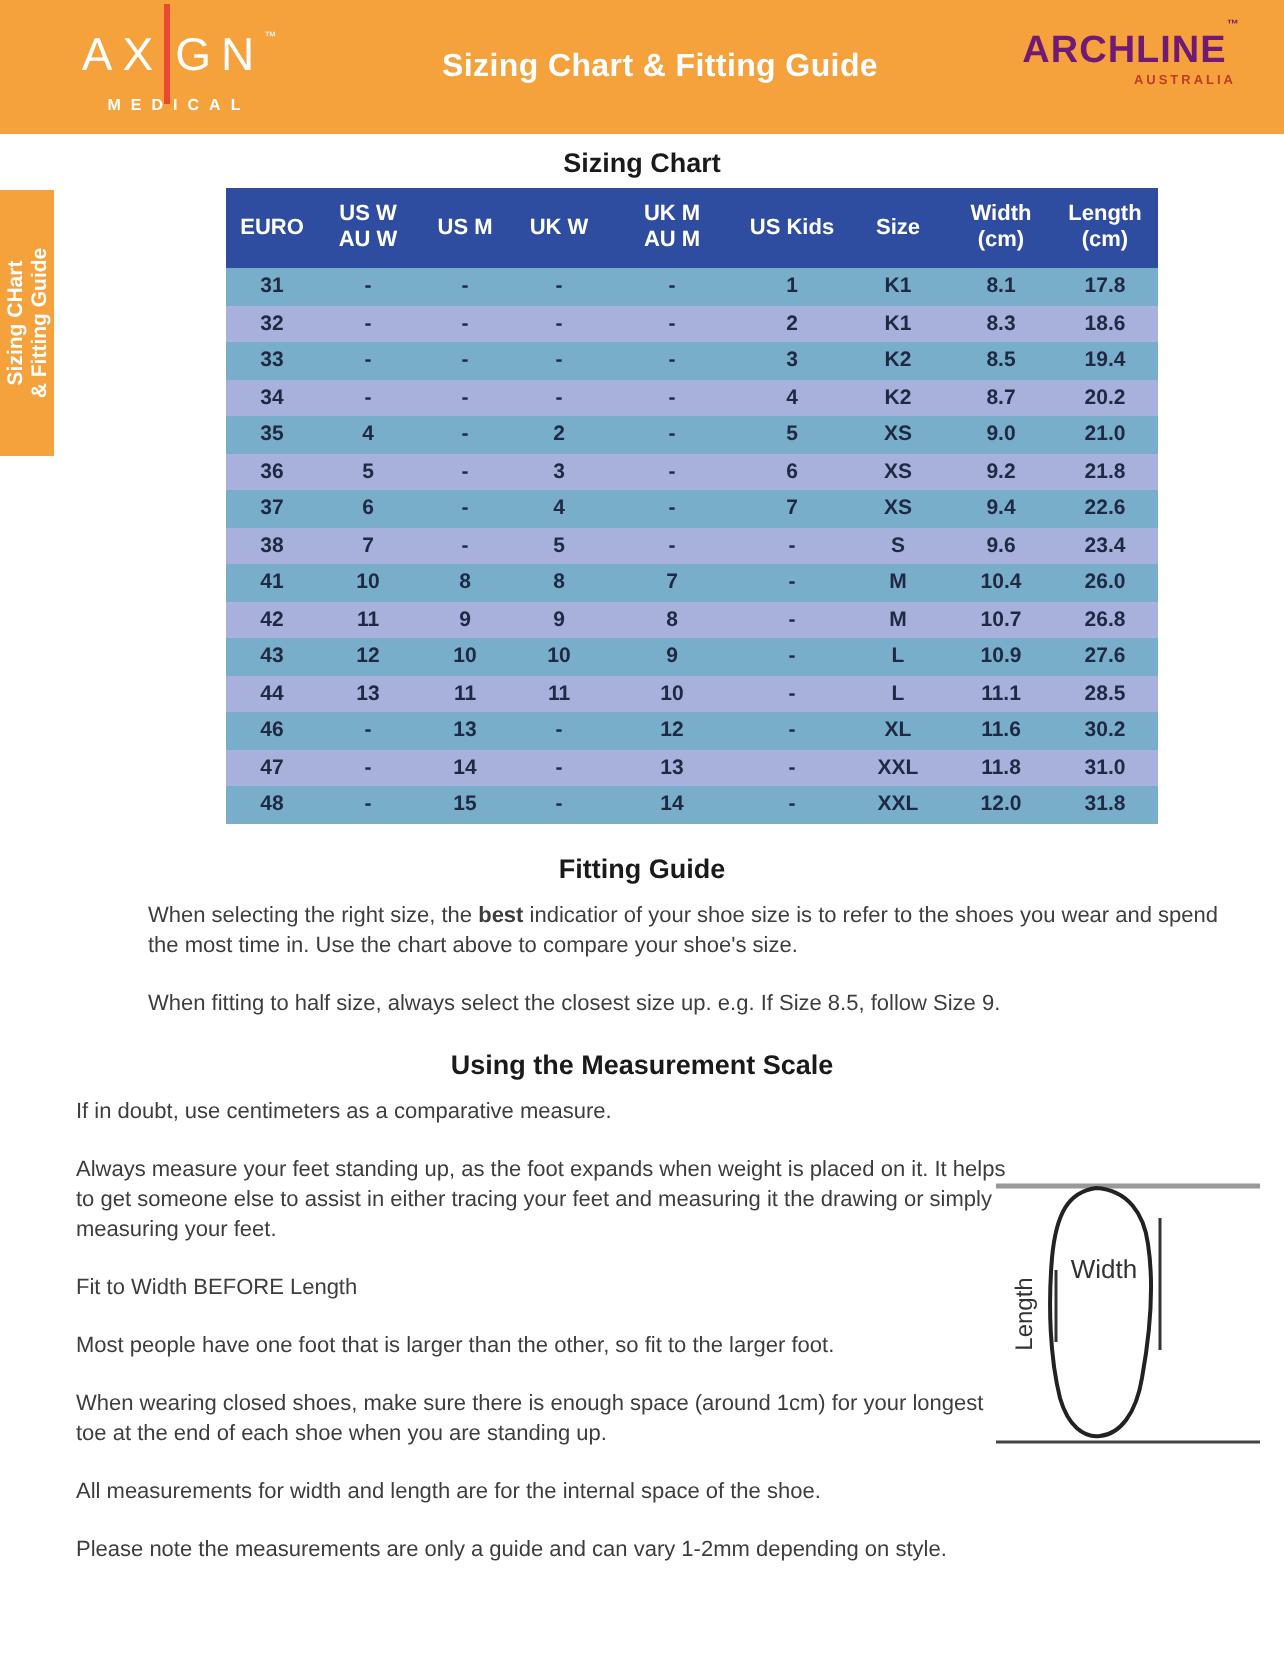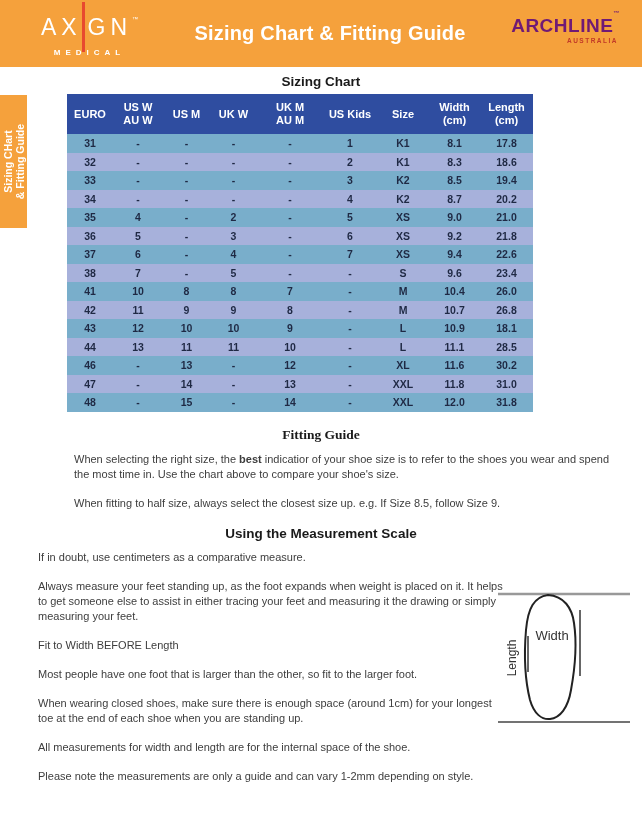--- a/index.html
+++ b/index.html
@@ -10,41 +10,41 @@
   
   .header { position:relative; width:642px; height:67px; background:#F5A13C;
     display:flex; align-items:center; }
   .axign-logo { position:absolute; left:22px; top:9px; width:135px; text-align:center; }
   .axign-row { display:flex; align-items:center; justify-content:center; height:36px; }
   .axign-word { color:#fff; font-size:23px; font-weight:400; letter-spacing:5px; line-height:1; }
   .axign-line { display:inline-block; width:3px; height:50px; background:#E8492F; margin:0 3px 0 0; }
   .axign-tm { color:#fff; font-size:6px; vertical-align:top; position:relative; top:-8px; }
   .axign-sub { color:#fff; font-size:8px; font-weight:700; letter-spacing:5px; margin-top:3px; }
   .header-title { position:absolute; left:160px; width:340px; text-align:center;
-    color:#fff; font-size:20px; font-weight:700; letter-spacing:0.2px; }
+    color:#fff; font-size:16px; font-weight:700; letter-spacing:0.2px; }
   .archline-logo { position:absolute; right:14px; top:16px; width:125px; text-align:center; }
   .archline-word { color:#701a75; font-size:19px; font-weight:700; letter-spacing:0.5px; line-height:1; }
   .archline-tm { font-size:6px; vertical-align:top; position:relative; top:-6px; }
   .archline-sub { color:#C23A28; font-size:6.5px; font-weight:700; letter-spacing:1.5px;
     text-align:right; padding-right:10px; margin-top:1px; }
 
   
   .side-tab { position:absolute; left:0; top:228px; width:133px; height:27px;
     background:#F5A13C; transform-origin:0 0; transform:rotate(-90deg);
     display:flex; flex-direction:column; justify-content:center; text-align:center; }
   .side-tab div { color:#fff; font-size:10.5px; font-weight:700; line-height:12px; }
 
   
   .section-heading { text-align:center; font-size:13.5px; font-weight:700; color:#1a1a1a; }
   .h-sizing  { margin-top:7px;  margin-bottom:5px; }
-  .h-fitting { margin-top:15px; margin-bottom:9px;font-family:Liberation Serif, serif; }
+  .h-fitting { margin-top:15px; margin-bottom:9px; }
   .h-measure { margin-top:15px; margin-bottom:9px; }
 
   
-  .size-table { margin-left:67px; width:466px; border-collapse:collapse; table-layout:fixed; }
+  .size-table { margin-left:113px; width:466px; border-collapse:collapse; table-layout:fixed; }
   .size-table col:nth-child(1){width:46px;} .size-table col:nth-child(2){width:50px;}
   .size-table col:nth-child(3){width:47px;} .size-table col:nth-child(4){width:47px;}
   .size-table col:nth-child(5){width:66px;} .size-table col:nth-child(6){width:54px;}
   .size-table col:nth-child(7){width:52px;} .size-table col:nth-child(8){width:51px;}
   .size-table col:nth-child(9){width:53px;}
   .size-table th { background:#2F4DA0; color:#fff; font-size:11px; font-weight:700;
     height:40px; text-align:center; vertical-align:middle; line-height:13px; padding:0; }
   .size-table td { font-size:10.5px; font-weight:700; color:#1f2944; text-align:center;
     height:18.5px; padding:0; line-height:18.5px; }
   .size-table tbody tr:nth-child(odd)  td { background:#79AECB; }
@@ -250,21 +250,21 @@
         </tr>
         <tr>
           <td>43</td>
           <td>12</td>
           <td>10</td>
           <td>10</td>
           <td>9</td>
           <td>-</td>
           <td>L</td>
           <td>10.9</td>
-          <td>18.1</td>
+          <td>27.6</td>
         </tr>
         <tr>
           <td>44</td>
           <td>13</td>
           <td>11</td>
           <td>11</td>
           <td>10</td>
           <td>-</td>
           <td>L</td>
           <td>11.1</td>

